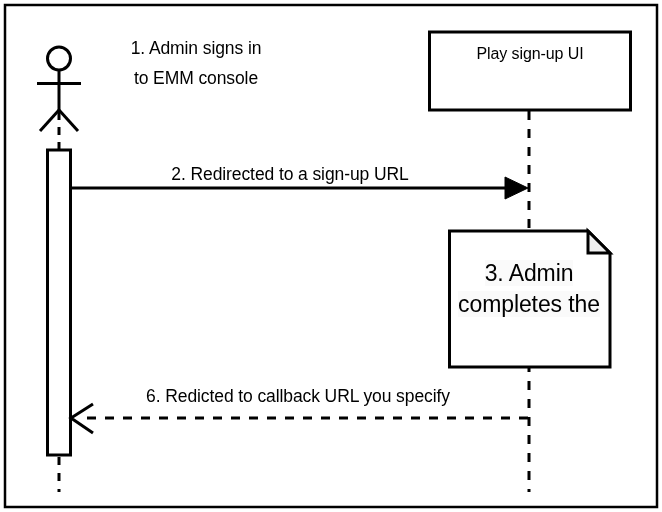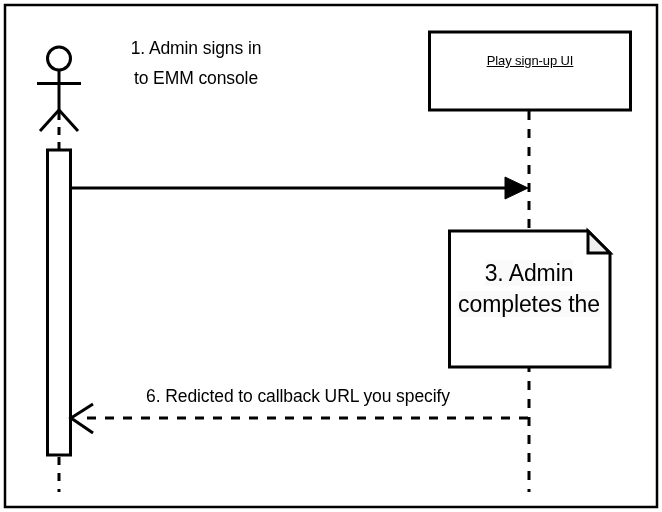--- a/index.html
+++ b/index.html
@@ -38,25 +38,24 @@
   }
   #actor-caption {
     left: 96px;
     top: 33px;
     width: 200px;
     font-size: 17.5px;
     line-height: 30px;
   }
   #play-box-label {
     left: 429px;
-    top: 50px;
+    top: 43px;
     width: 202px;
-    font-size: 13px;
+    font-size: 16px;
     line-height: 22px;
-    text-decoration: underline;
   }
   #msg1-label {
     left: 110px;
     top: 163px;
     width: 360px;
     font-size: 17.5px;
     line-height: 22px;
   }
   #msg2-label {
     left: 88px;
@@ -111,18 +110,19 @@
 
     <line x1="528" y1="418" x2="80" y2="418" stroke="#000000" stroke-width="3" stroke-dasharray="9 9"></line>
     <polyline points="93,404 71,418 93,433" fill="none" stroke="#000000" stroke-width="3" stroke-linecap="butt" stroke-linejoin="miter"></polyline>
   </svg>
 
   <div class="dtext" id="actor-caption">1. Admin signs in
 to EMM console</div>
 
   <div class="dtext" id="play-box-label">Play sign-up UI</div>
 
+  <div class="dtext" id="msg1-label">2. Redirected to a sign-up URL</div>
 
   <div class="dtext" id="msg2-label">6. Redicted to callback URL you specify</div>
 
   <div class="dtext" id="note-label"><span>3. Admin</span><br><span>completes the</span><br></div>
 
 </div>
 
 </body></html>

